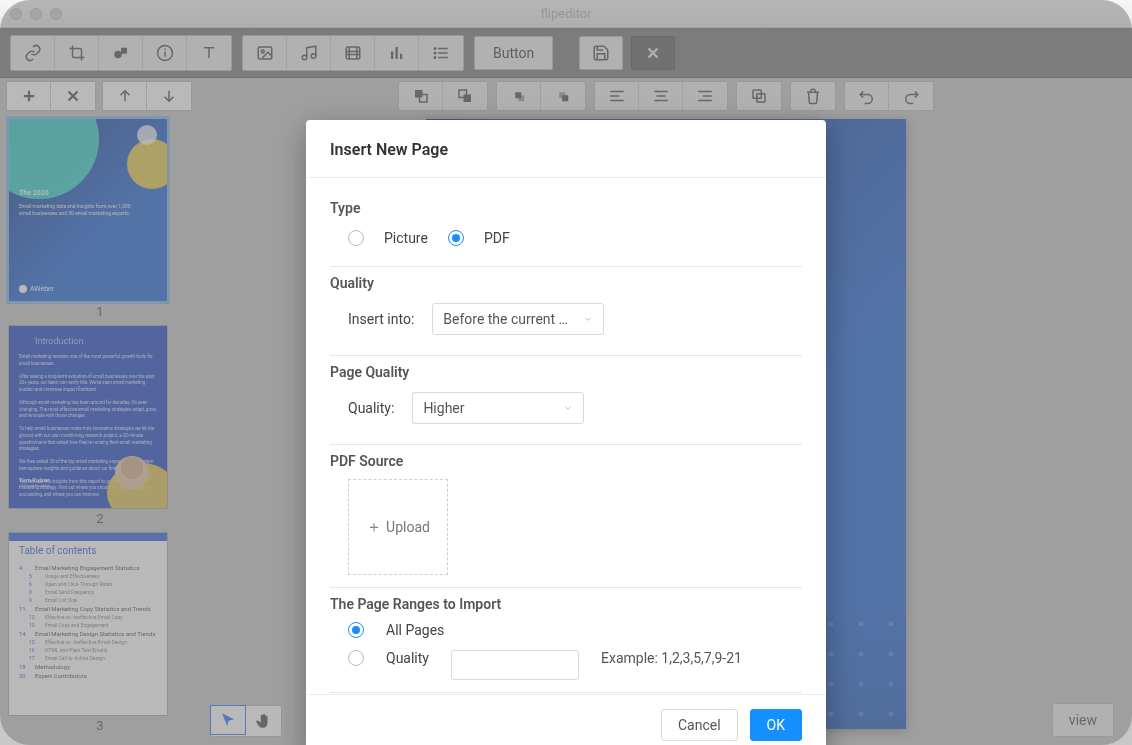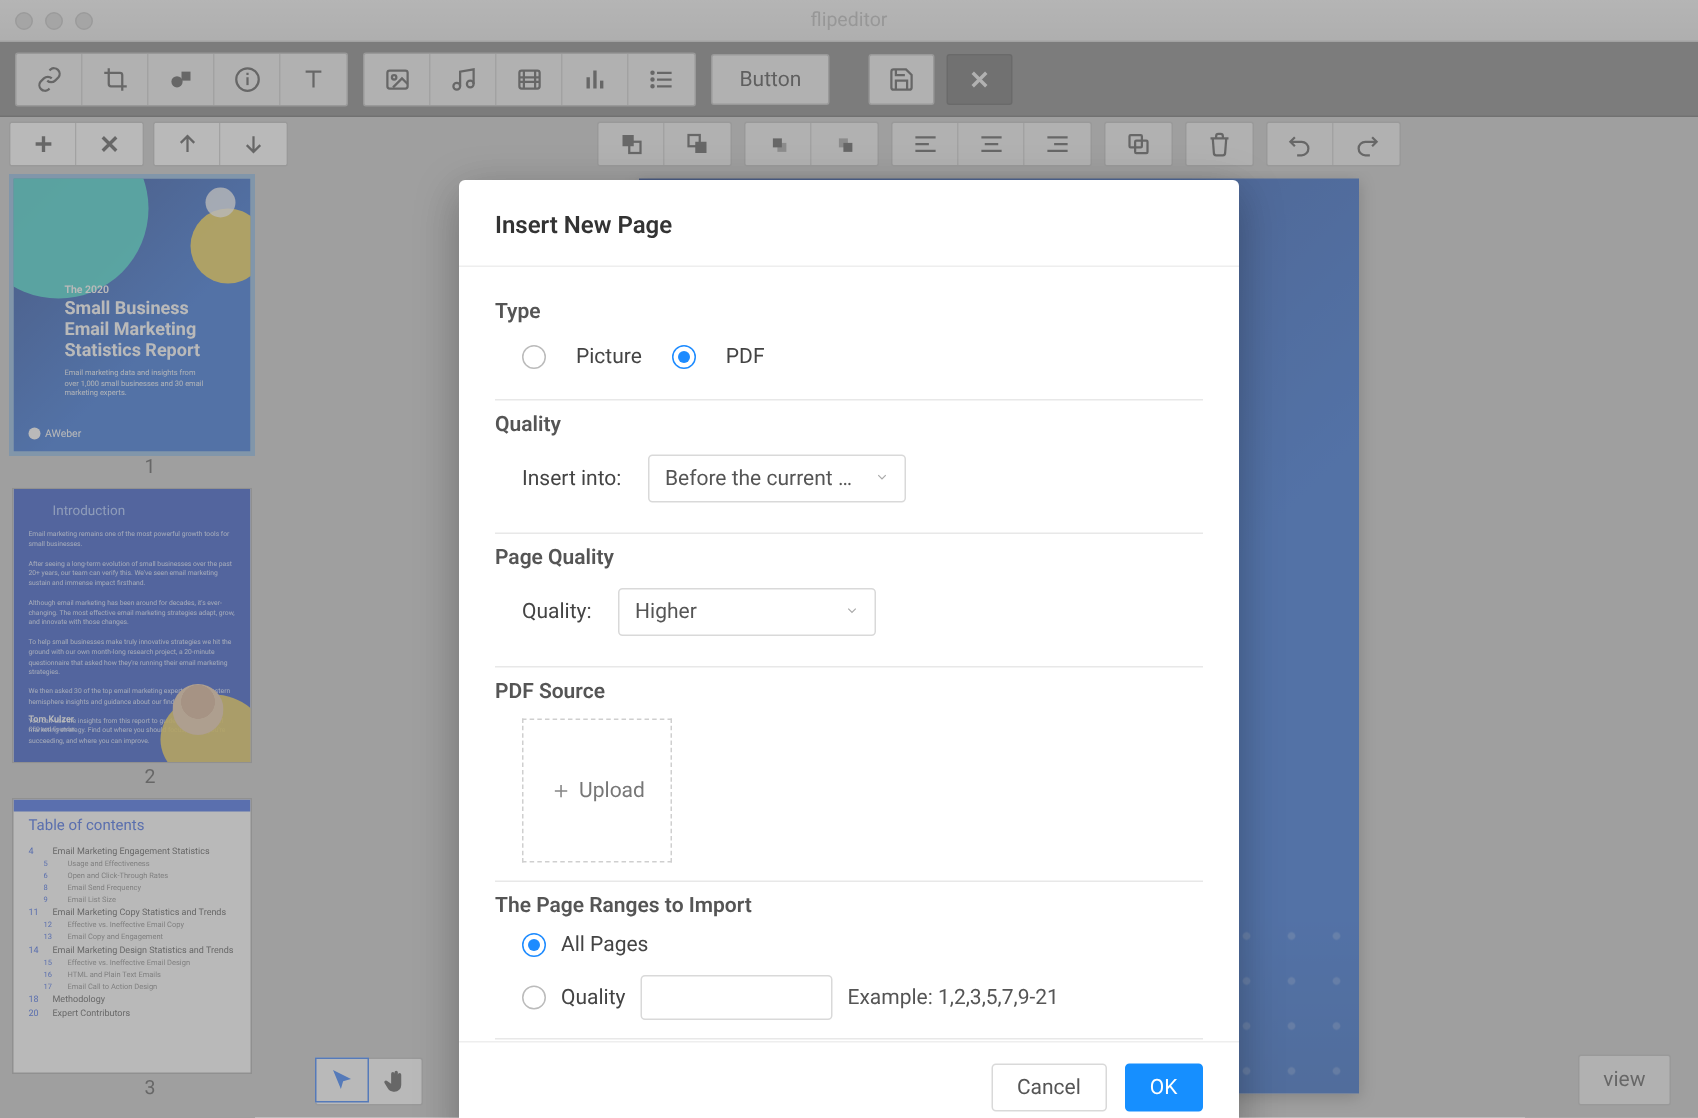--- a/index.html
+++ b/index.html
@@ -139,21 +139,20 @@
     position:absolute; width:50px;height:50px;border-radius:50%;
     background:#f3d24b; top:20px; right:-10px; opacity:0.95;
   }
   .thumb1-blob3 {
     position:absolute; width:20px;height:20px;border-radius:50%;
     background:#fff; top:6px; right:10px; opacity:0.8;
   }
   .thumb1-text {
     position:absolute; left:10px; top:70px; right:30px;
     color:#fff;
-    margin-left:24px;
   }
   .thumb1-pre { font-size:7px; font-weight:600; margin-bottom:2px;}
   .thumb1-title { font-size:12px; font-weight:700; line-height:1.15;}
   .thumb1-sub { font-size:5px; margin-top:6px; line-height:1.3; opacity:0.9;}
   .thumb1-logo {
     position:absolute; left:10px; bottom:8px;
     font-size:7px; color:#fff; display:flex; align-items:center; gap:3px;
   }
   .thumb1-logo::before{content:""; width:8px;height:8px;border-radius:50%;background:#fff;}
   
@@ -250,20 +249,21 @@
     color:#bbb;
   }
   .inbox-icon{width:48px;height:36px;margin-bottom:12px;}
   .no-data{color:#bdbdbd;font-size:14px;}
   
   .overlay{
     position:absolute; inset:0;
     background:rgba(120,120,120,0.52);
     display:flex; align-items:flex-start; justify-content:center;
     z-index:50;
+    border-radius:30px;
   }
   .dialog{
     margin-top:120px;
     width:520px;
     background:#fff;
     border-radius:4px;
     box-shadow:0 8px 30px rgba(0,0,0,0.3);
   }
   .dlg-header{
     padding:20px 24px 18px 24px;
@@ -310,21 +310,21 @@
     display:flex;justify-content:flex-end;gap:12px;
     border-top:1px solid #eee;
     margin-top:6px;
   }
   .btn{
     height:32px;padding:0 16px;border-radius:3px;
     border:1px solid #d9d9d9;background:#fff;color:#555;font-size:14px;
     display:flex;align-items:center;justify-content:center;cursor:default;
   }
   .btn.primary{background:#168fff;border-color:#168fff;color:#fff;}
-  .rad-vert > div{display:flex;align-items:center;gap:10px;margin-bottom:12px;}
+  .rad-vert > div{display:flex;align-items:flex-start;gap:22px;margin-bottom:12px;}
 </style>
 </head>
 <body>
 
 <div class="titlebar">
   <div class="traffic-lights">
     <div class="tlight"></div>
     <div class="tlight"></div>
     <div class="tlight"></div>
   </div>
@@ -485,23 +485,20 @@
     <div class="thumbs">
 
       <div class="thumb-wrap selected">
         <div class="thumb">
           <div class="thumb1-bg"></div>
           <div class="thumb1-blob1"></div>
           <div class="thumb1-blob2"></div>
           <div class="thumb1-blob3"></div>
           <div class="thumb1-text">
             <div class="thumb1-pre">The 2020</div>
-            <div class="thumb1-title" style="white-space:pre-line">Small Business
-Email Marketing
-Statistics Report</div>
             <div class="thumb1-sub">Email marketing data and insights from over 1,000 small businesses and 30 email marketing experts.</div>
           </div>
           <div class="thumb1-logo">AWeber</div>
         </div>
         <div class="thumb-num">1</div>
       </div>
 
       <div class="thumb-wrap">
         <div class="thumb">
           <div class="thumb2-bg"></div>

